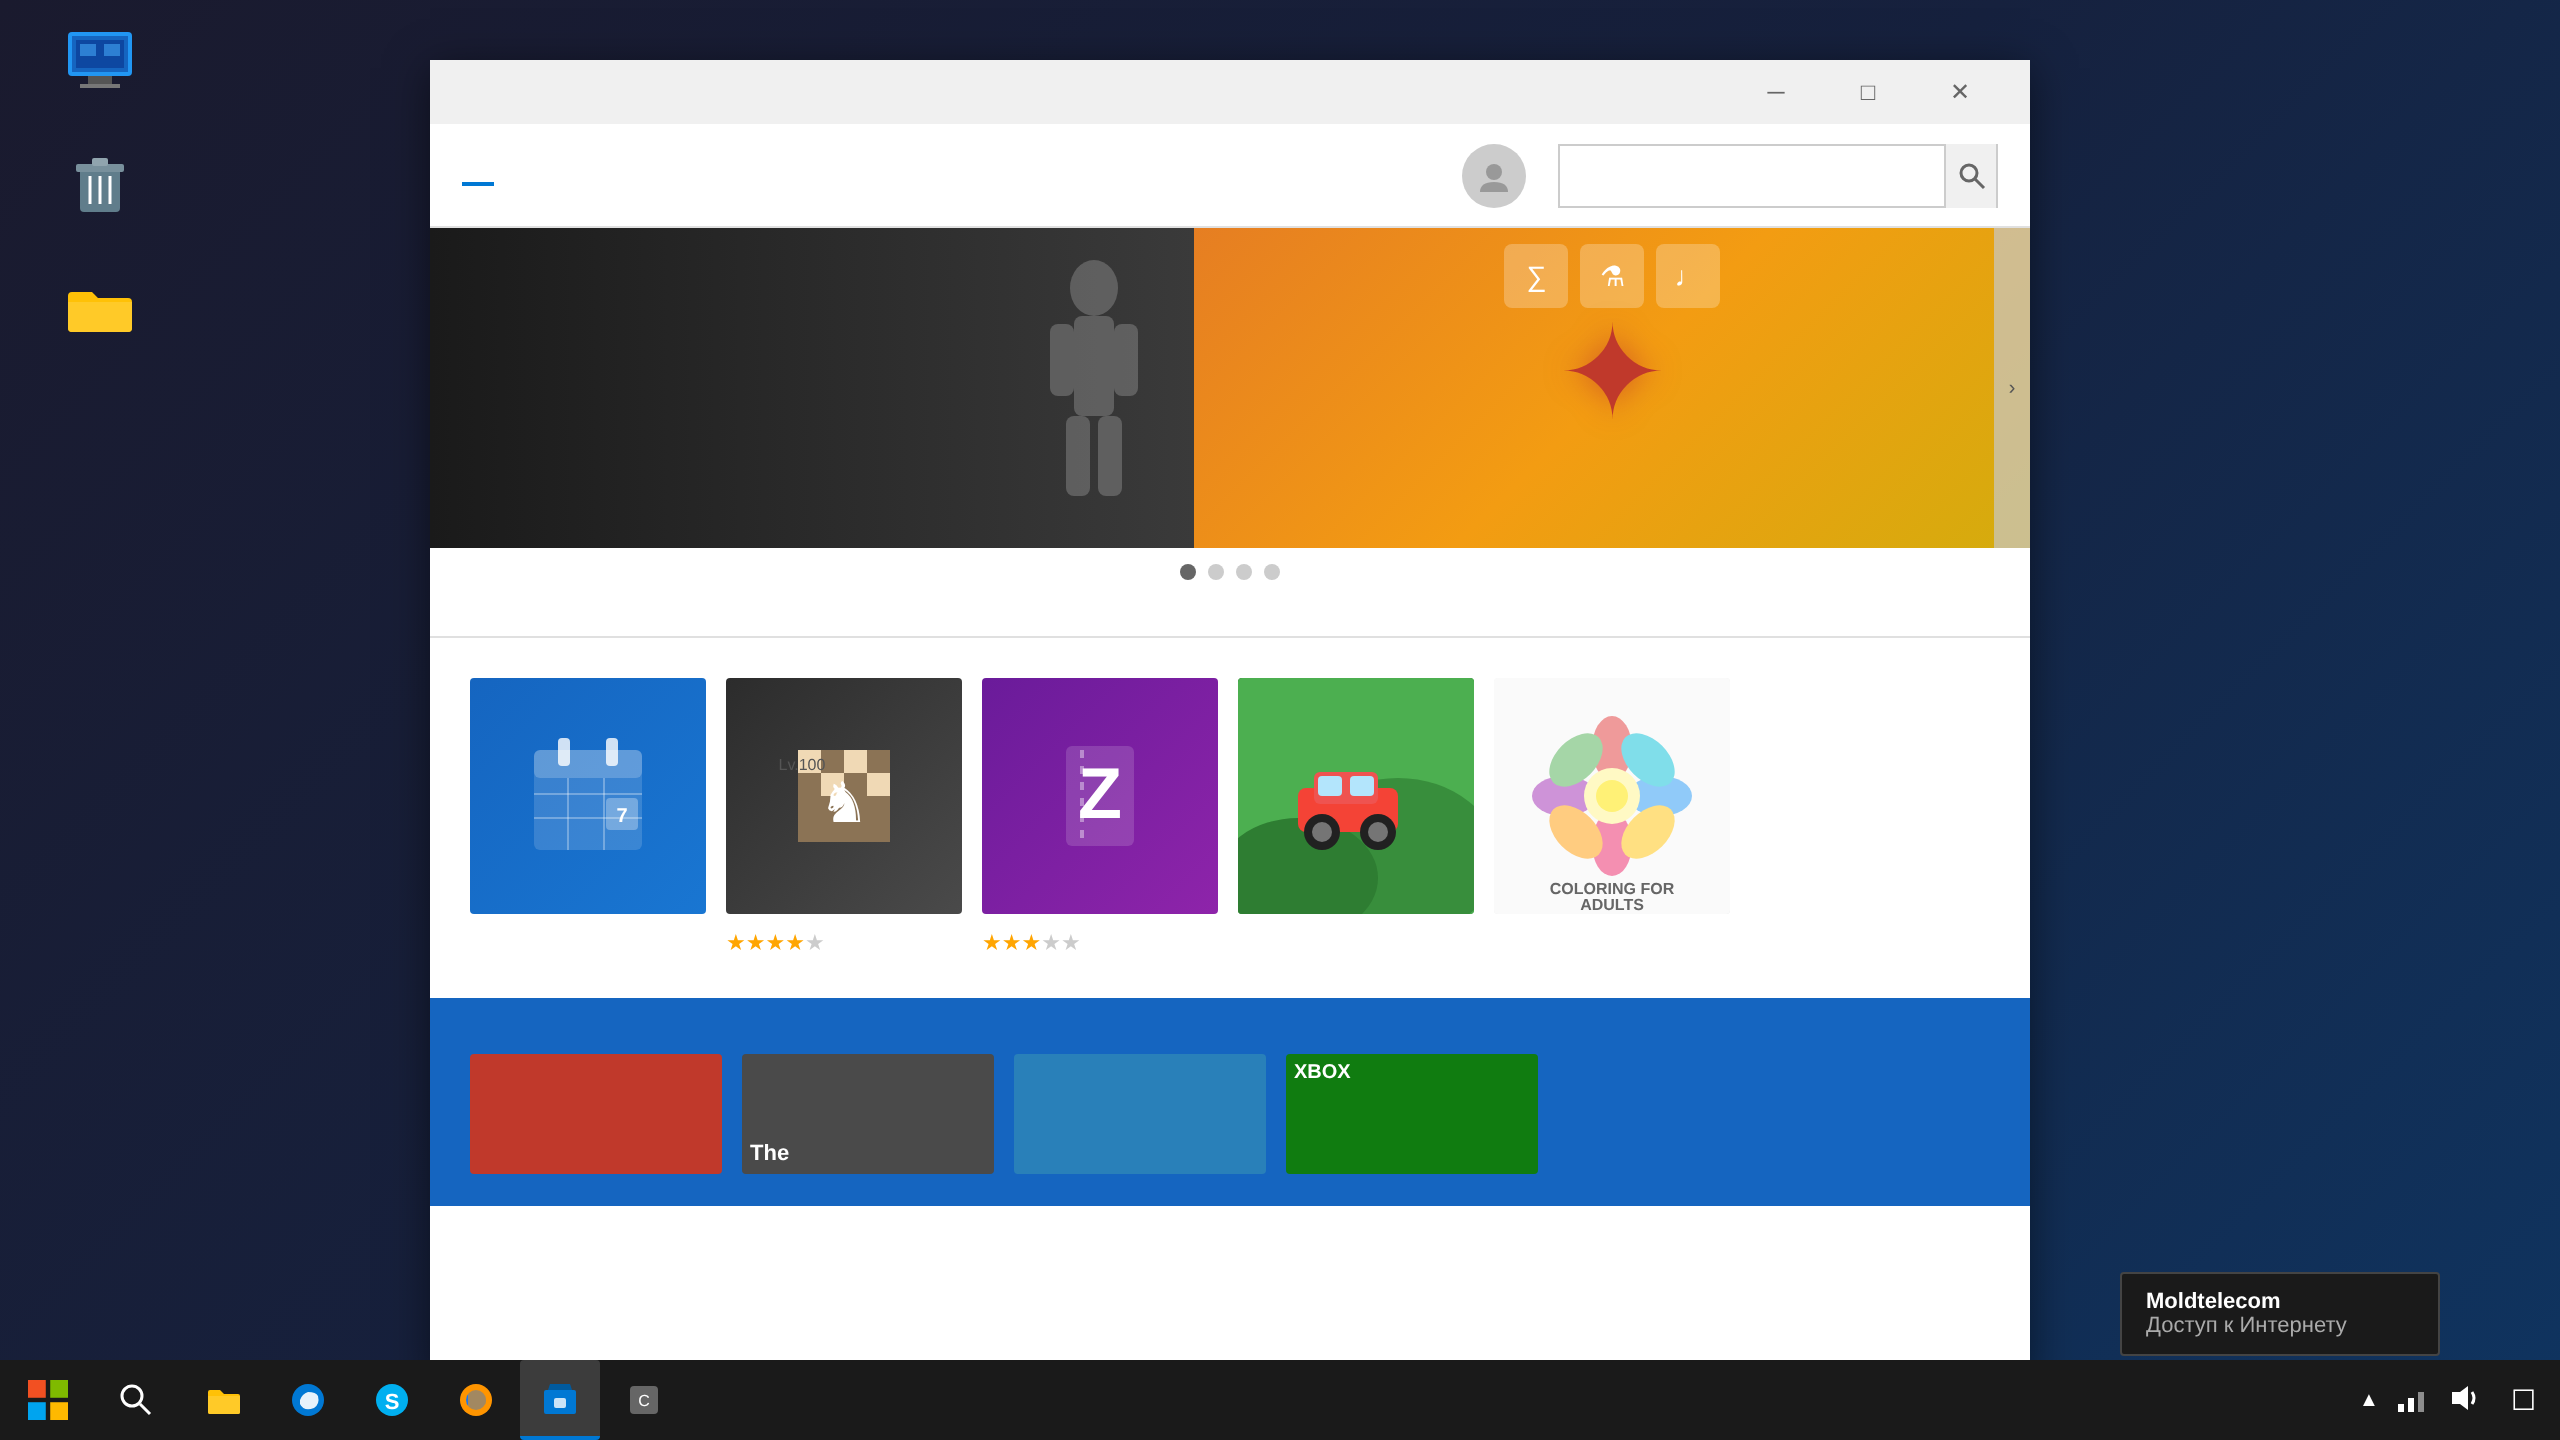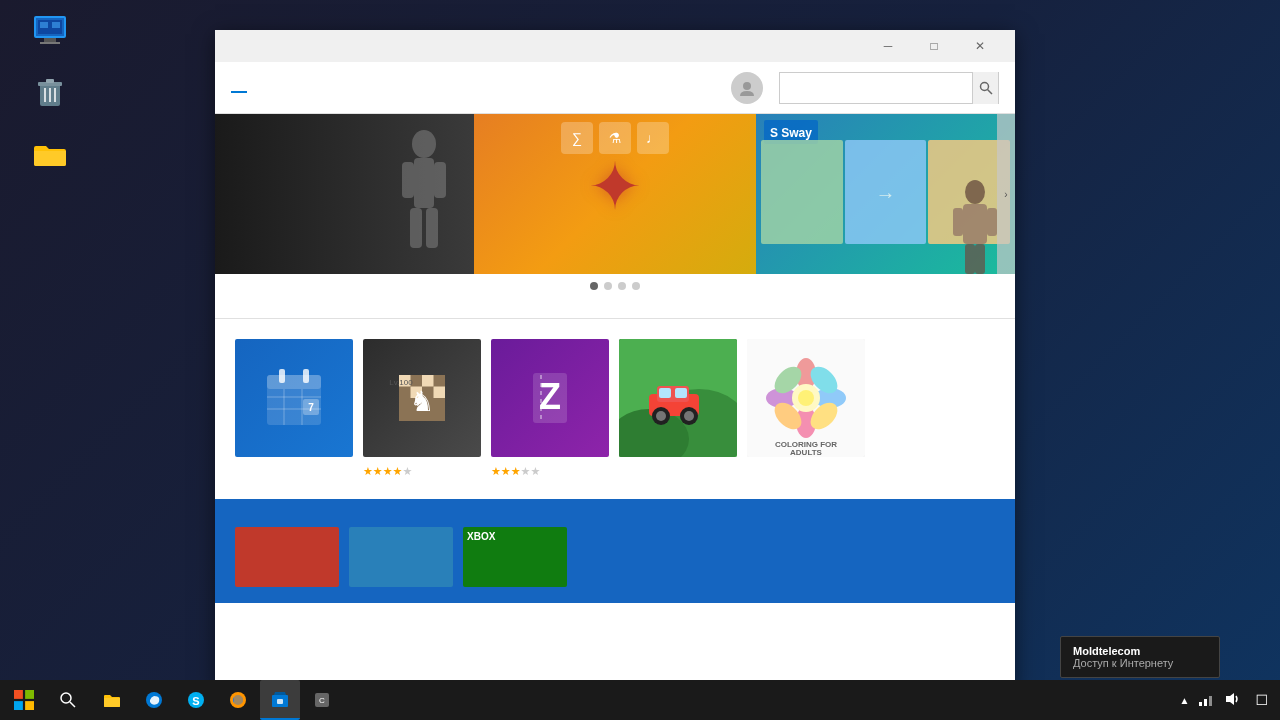--- a/index.html
+++ b/index.html
@@ -430,21 +430,21 @@
     .getting-started-showall {
       font-size: 13px;
       color: rgba(255,255,255,0.8);
       cursor: pointer;
     }
     .getting-started-apps {
       display: flex;
       gap: 10px;
     }
     .gs-app-card {
-      width: 104px;
+      width: 126px;
       height: 60px;
       border-radius: 2px;
       overflow: hidden;
       flex-shrink: 0;
     }
     .gs-red { background: #c0392b; }
     .gs-blue { background: #2980b9; }
   </style>
 </head>
 <body>
@@ -554,48 +554,20 @@
           <div style="width:32px;height:32px;background:rgba(255,255,255,0.25);border-radius:4px;display:flex;align-items:center;justify-content:center;font-size:14px;color:white;">♩</div>
         </div>
 
         <div style="position:absolute;top:40px;left:50%;transform:translateX(-50%);font-size:65px;color:#c0392b;text-shadow:0 0 15px rgba(192,57,43,0.6);line-height:1;">✦</div>
         <div class="hero-text" style="position:relative;z-index:2;text-align:center;width:100%;">
           <h3></h3>
           <p></p>
         </div>
       </div>
 
-      <div class="hero-slide" style="background:linear-gradient(135deg,#2980b9,#1abc9c);position:relative;overflow:hidden;">
-
-        <div style="position:absolute;top:6px;left:8px;background:rgba(0,100,200,0.7);padding:3px 6px;border-radius:2px;">
-          <span style="color:white;font-size:12px;font-weight:bold;">S Sway</span>
-        </div>
-
-        <div style="position:absolute;top:26px;left:5px;right:5px;bottom:30px;display:flex;flex-wrap:wrap;gap:2px;opacity:0.8;">
-          <div style="flex:1;min-width:35px;background:#a5d6a7;border-radius:2px;"></div>
-          <div style="flex:1;min-width:35px;background:#90caf9;border-radius:2px;position:relative;overflow:hidden;">
-
-            <div style="position:absolute;top:50%;left:50%;transform:translate(-50%,-50%);font-size:20px;color:white;">→</div>
-          </div>
-          <div style="flex:1;min-width:35px;background:#ffcc80;border-radius:2px;"></div>
-        </div>
-
-        <svg width="60" height="100" viewBox="0 0 60 100" style="position:absolute;bottom:0;right:10px;opacity:0.7;">
-          <ellipse cx="30" cy="18" rx="10" ry="12" fill="#5d4037"></ellipse>
-          <rect x="18" y="30" width="24" height="40" rx="4" fill="#8d6e63"></rect>
-          <rect x="8" y="34" width="10" height="28" rx="3" fill="#8d6e63"></rect>
-          <rect x="42" y="34" width="10" height="28" rx="3" fill="#8d6e63"></rect>
-          <rect x="20" y="70" width="10" height="30" rx="3" fill="#6d4c41"></rect>
-          <rect x="30" y="70" width="10" height="30" rx="3" fill="#6d4c41"></rect>
-        </svg>
-        <div class="hero-text">
-          <h3></h3>
-          <p></p>
-        </div>
-      </div>
 
       <div style="position:absolute;right:0;top:0;bottom:0;width:18px;background:rgba(200,200,200,0.7);display:flex;align-items:center;justify-content:center;cursor:pointer;z-index:20;">
         <span style="font-size:10px;color:#555;">›</span>
       </div>
     </div>
 
     <div class="slide-dots">
       <div class="dot active"></div>
       <div class="dot"></div>
       <div class="dot"></div>
@@ -734,20 +706,23 @@
 
     </div>
 
     <div class="getting-started-section">
       <div class="getting-started-header">
         <span class="getting-started-title"></span>
         <a class="getting-started-showall"></a>
       </div>
       <div class="getting-started-apps">
         <div class="gs-app-card gs-red"></div>
+        <div class="gs-app-card" style="background:#4a4a4a;display:flex;align-items:flex-end;padding:4px;">
+          <span style="color:white;font-size:11px;font-weight:bold;">The</span>
+        </div>
         <div class="gs-app-card gs-blue"></div>
         <div class="gs-app-card" style="background:#107c10;display:flex;align-items:flex-start;padding:4px;">
           <span style="color:white;font-size:10px;font-weight:bold;">XBOX</span>
         </div>
       </div>
     </div>
 
   </div>
 </div>
 

